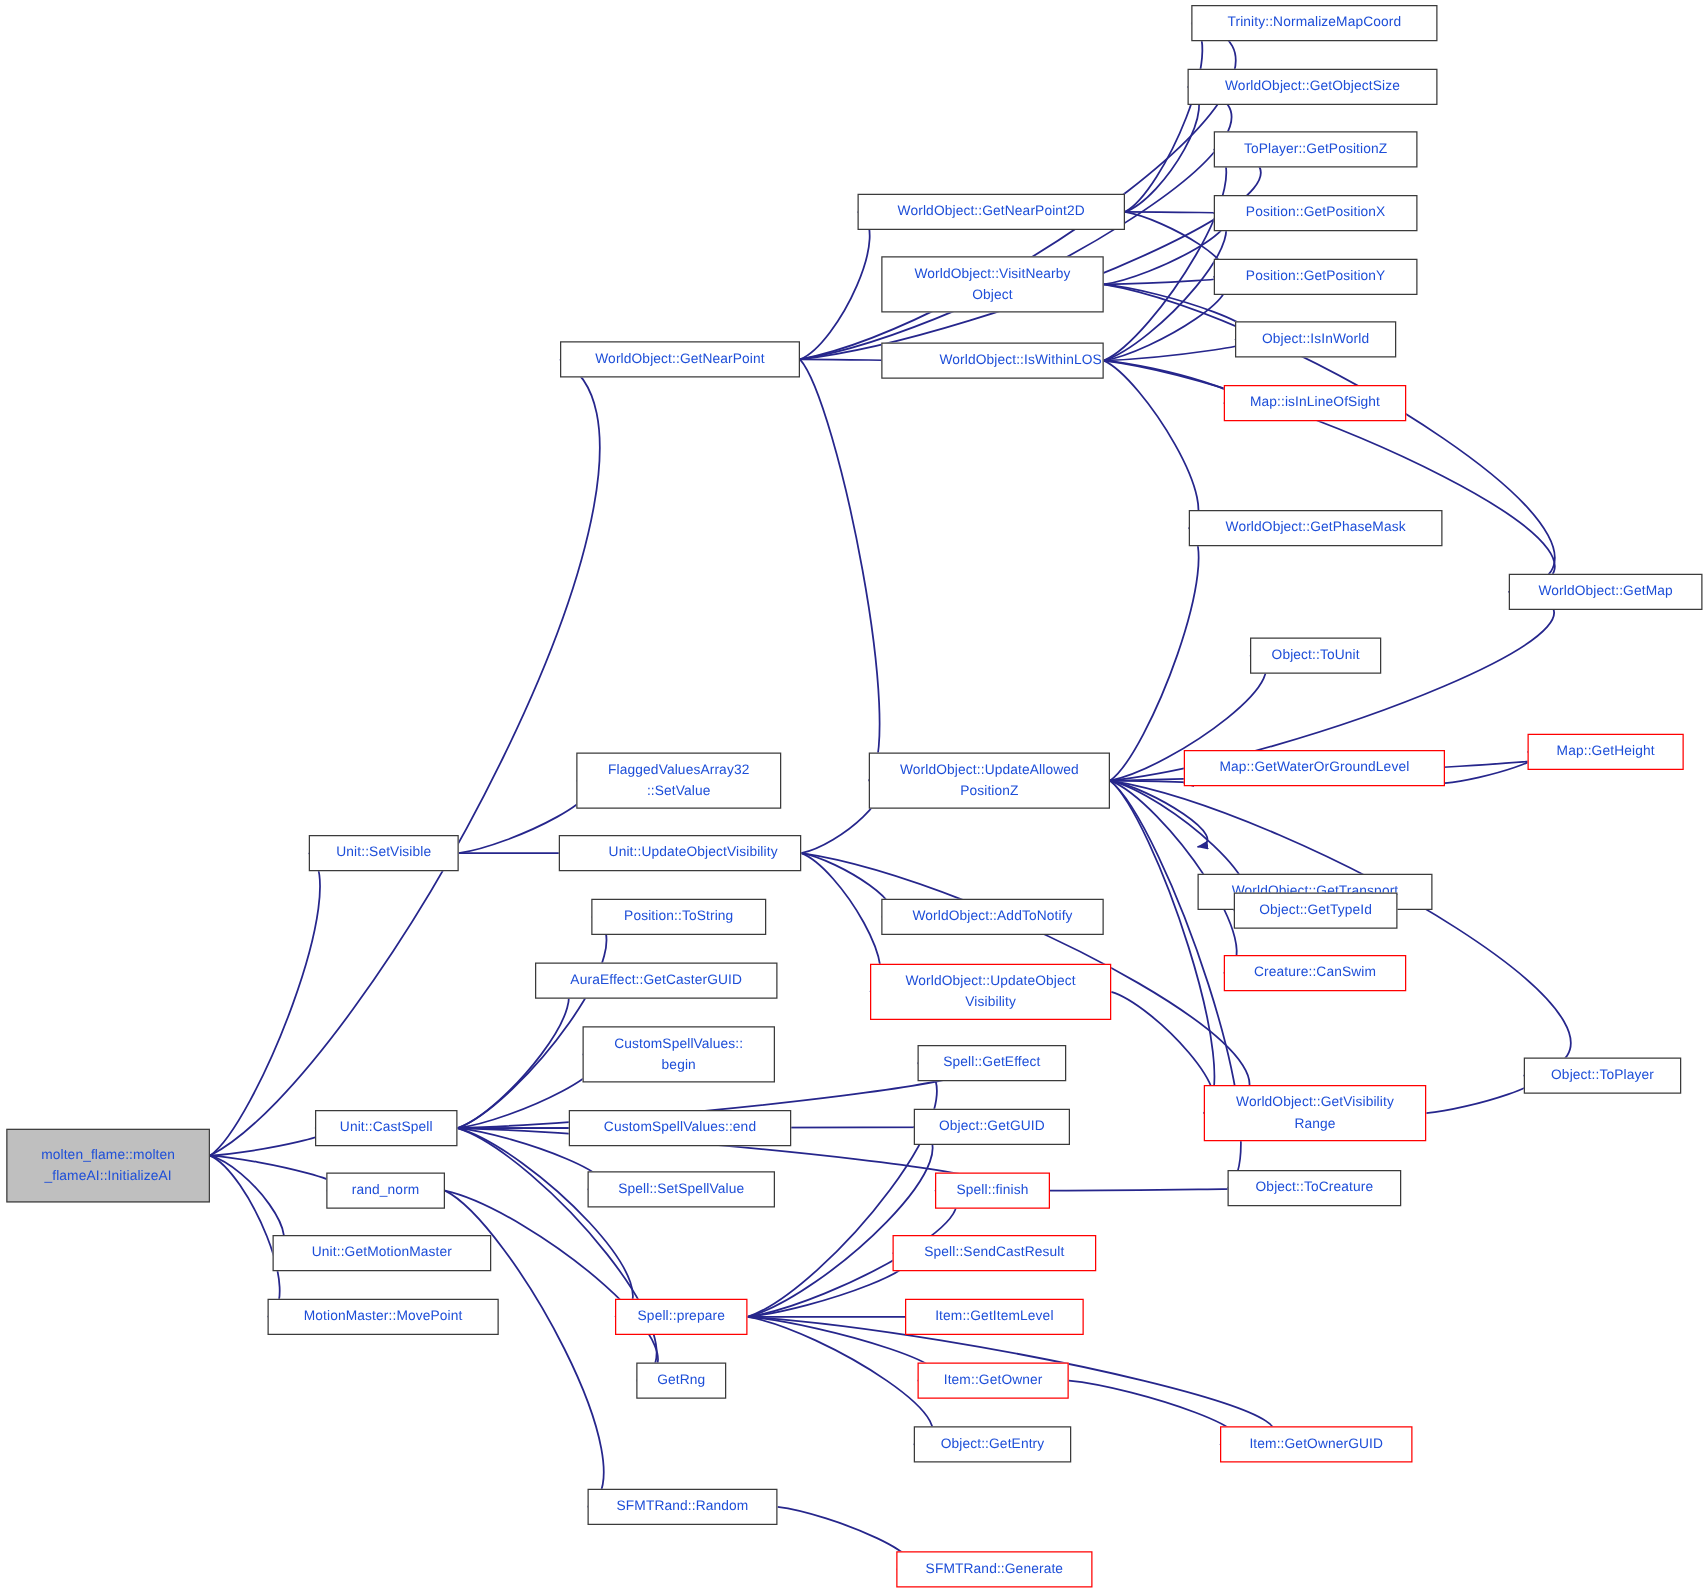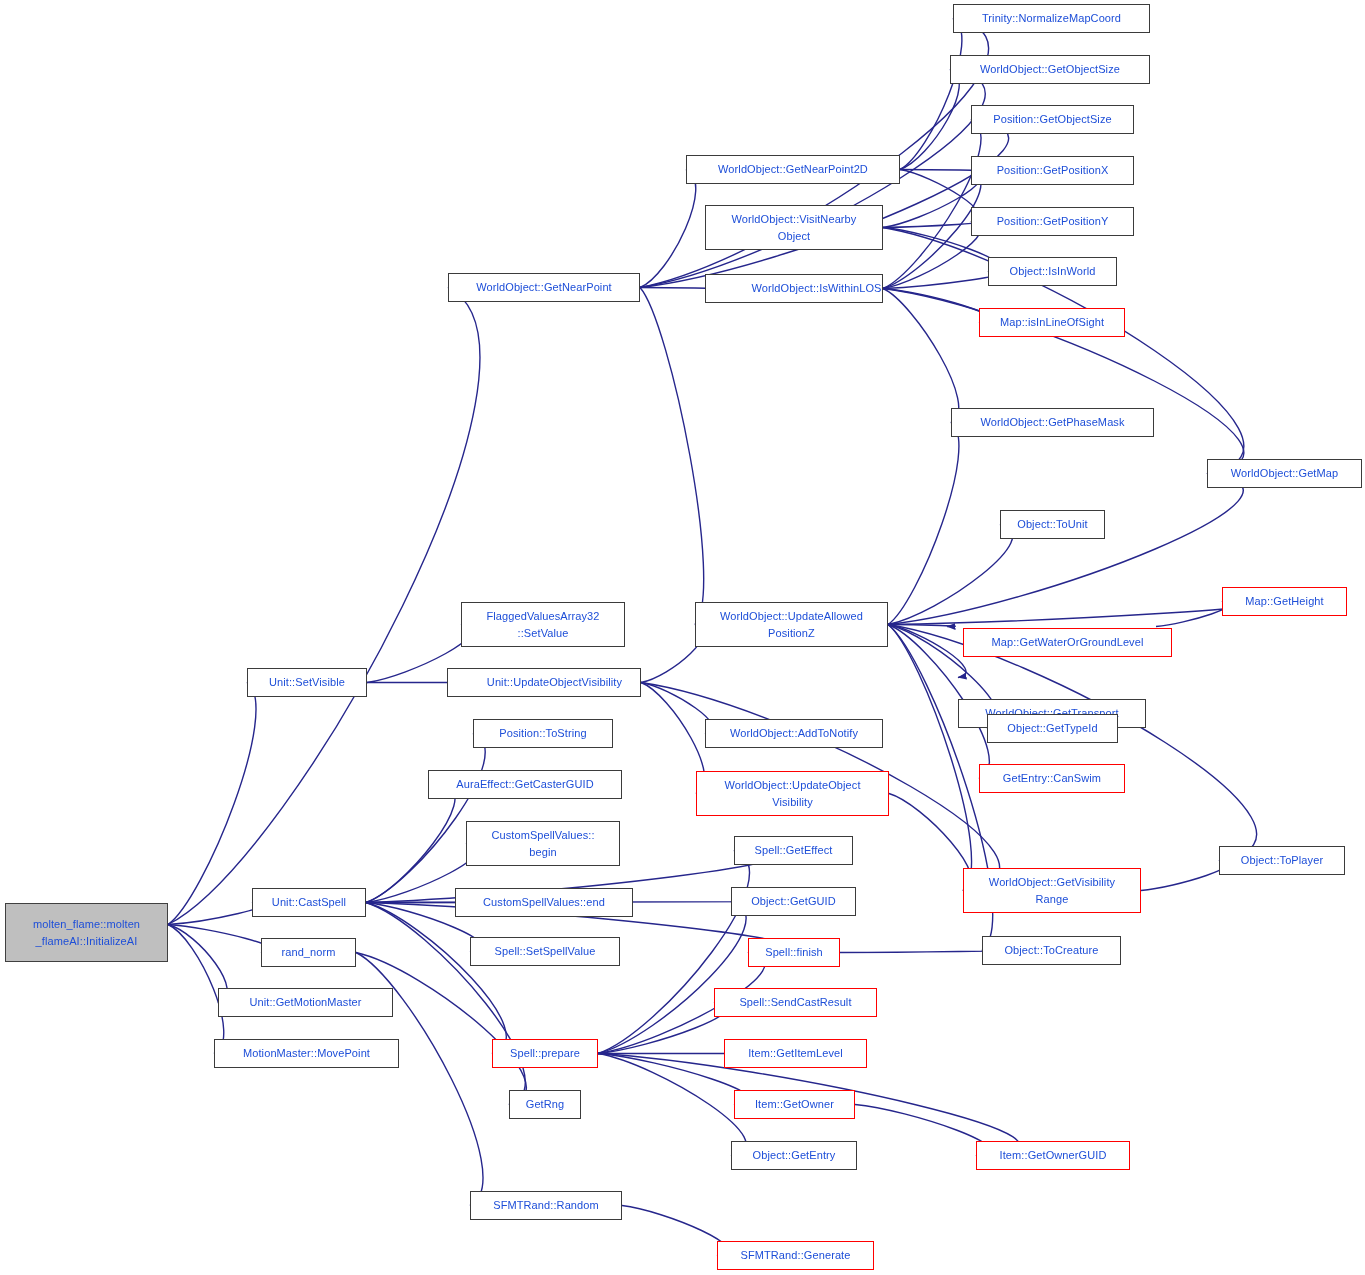--- a/index.html
+++ b/index.html
@@ -136,35 +136,35 @@
   <div id="node-layer">
       <div class="node root" style="left: 5px; top: 903px; width: 163px; height: 59px;">molten_flame::molten
 _flameAI::InitializeAI</div>
       <div class="node" style="left: 448px; top: 273px; width: 192px; height: 29px;">WorldObject::GetNearPoint</div>
       <div class="node" style="left: 686px; top: 155px; width: 214px; height: 29px;">WorldObject::GetNearPoint2D</div>
       <div class="node" style="left: 705px; top: 205px; width: 178px; height: 45px;">WorldObject::VisitNearby
 Object</div>
       <div class="node" style="left: 705px; top: 274px; width: 178px; height: 29px; padding-left: 48px;">WorldObject::IsWithinLOS</div>
       <div class="node" style="left: 953px; top: 4px; width: 197px; height: 29px;">Trinity::NormalizeMapCoord</div>
       <div class="node" style="left: 950px; top: 55px; width: 200px; height: 29px;">WorldObject::GetObjectSize</div>
-      <div class="node" style="left: 971px; top: 105px; width: 163px; height: 29px;">Position::GetObjectSize</div>
+      <div class="node" style="left: 971px; top: 105px; width: 163px; height: 29px;">ToPlayer::GetPositionZ</div>
       <div class="node" style="left: 971px; top: 156px; width: 163px; height: 29px;">Position::GetPositionX</div>
       <div class="node" style="left: 971px; top: 207px; width: 163px; height: 29px;">Position::GetPositionY</div>
       <div class="node" style="left: 988px; top: 257px; width: 129px; height: 29px;">Object::IsInWorld</div>
       <div class="node red" style="left: 979px; top: 308px; width: 146px; height: 29px;">Map::isInLineOfSight</div>
       <div class="node" style="left: 951px; top: 408px; width: 203px; height: 29px;">WorldObject::GetPhaseMask</div>
       <div class="node" style="left: 1207px; top: 459px; width: 155px; height: 29px;">WorldObject::GetMap</div>
       <div class="node" style="left: 1000px; top: 510px; width: 105px; height: 29px;">Object::ToUnit</div>
       <div class="node" style="left: 695px; top: 602px; width: 193px; height: 45px;">WorldObject::UpdateAllowed
 PositionZ</div>
-      <div class="node red" style="left: 947px; top: 628px; width: 209px; height: 29px; margin-left: 16px;">Map::GetWaterOrGroundLevel</div>
+      <div class="node red" style="left: 947px; top: 600px; width: 209px; height: 29px;">Map::GetWaterOrGroundLevel</div>
       <div class="node red" style="left: 1222px; top: 587px; width: 125px; height: 29px;">Map::GetHeight</div>
       <div class="node" style="left: 958px; top: 663px; width: 188px; height: 29px; margin-top: 36px;">WorldObject::GetTransport</div>
       <div class="node" style="left: 987px; top: 714px; width: 131px; height: 29px;">Object::GetTypeId</div>
-      <div class="node red" style="left: 979px; top: 764px; width: 146px; height: 29px;">GetEntry::CanSwim</div>
+      <div class="node red" style="left: 979px; top: 764px; width: 146px; height: 29px;">Creature::CanSwim</div>
       <div class="node red" style="left: 963px; top: 868px; width: 178px; height: 45px;">WorldObject::GetVisibility
 Range</div>
       <div class="node" style="left: 1219px; top: 846px; width: 126px; height: 29px;">Object::ToPlayer</div>
       <div class="node" style="left: 982px; top: 936px; width: 139px; height: 29px;">Object::ToCreature</div>
       <div class="node" style="left: 461px; top: 602px; width: 164px; height: 45px;">FlaggedValuesArray32
 ::SetValue</div>
       <div class="node" style="left: 247px; top: 668px; width: 120px; height: 29px;">Unit::SetVisible</div>
       <div class="node" style="left: 447px; top: 668px; width: 194px; height: 29px; padding-left: 24px;">Unit::UpdateObjectVisibility</div>
       <div class="node" style="left: 705px; top: 719px; width: 178px; height: 29px;">WorldObject::AddToNotify</div>
       <div class="node red" style="left: 696px; top: 771px; width: 193px; height: 45px;">WorldObject::UpdateObject

